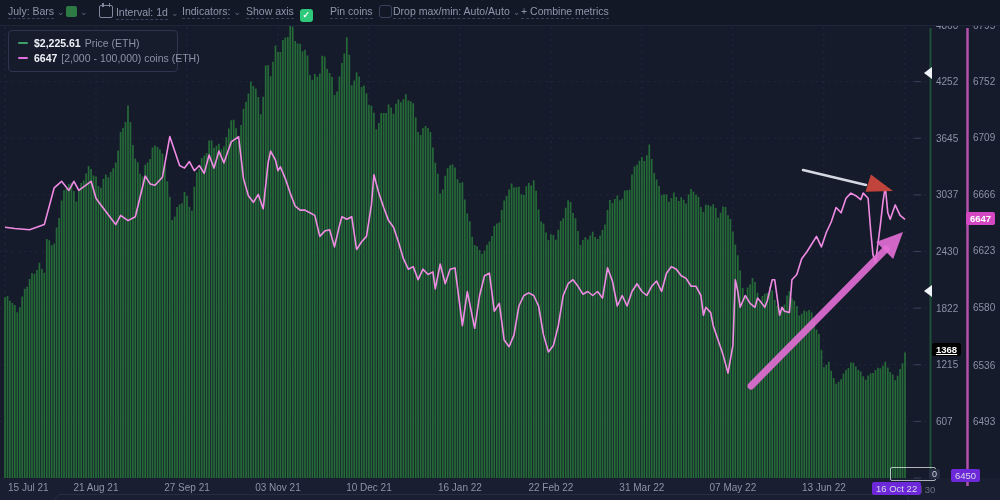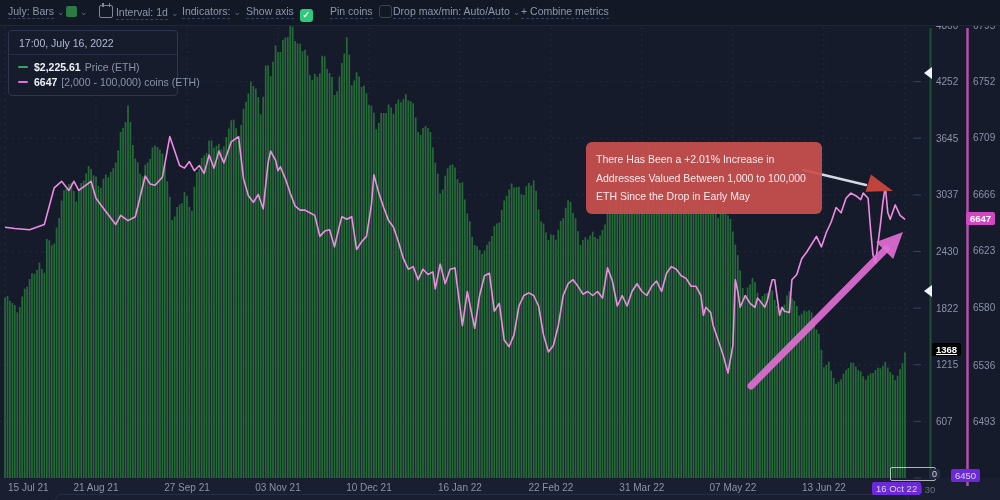--- a/index.html
+++ b/index.html
@@ -129,36 +129,34 @@
         <text x="641.8852459016393" y="466" fill="#8c93a6" font-size="10" text-anchor="middle">31 Mar 22</text>
         <text x="732.8688524590165" y="466" fill="#8c93a6" font-size="10" text-anchor="middle">07 May 22</text>
         <text x="823.8524590163935" y="466" fill="#8c93a6" font-size="10" text-anchor="middle">13 Jun 22</text>
         <line x1="803" y1="145" x2="866" y2="160" stroke="#d3d8e2" stroke-width="2.5" stroke-linecap="round"></line>
         <polygon points="893,166 865.5,166.8 870.9,149.6" fill="#c0433c"></polygon>
         <line x1="751" y1="361" x2="886" y2="224" stroke="#e46fd6" stroke-width="7" stroke-linecap="round" opacity="0.9"></line>
         <polygon points="903,207 893.2,233.9 876.1,217.1" fill="#e46fd6" opacity="0.9"></polygon>
       </svg>
 
     <div class="legend">
-      <div class="hd">17:00, July 16, 2022</div>
       <div class="rows">
         <div class="lrow">
           <span class="dash g"></span>
           <span class="lval">$2,225.61</span>
           <span class="llab">Price (ETH)</span>
         </div>
         <div class="lrow">
           <span class="dash p"></span>
           <span class="lval">6647</span>
           <span class="llab">[2,000 - 100,000) coins (ETH)</span>
         </div>
       </div>
     </div>
 
-    <div class="note">There Has Been a +2.01% Increase in Addresses Valued Between 1,000 to 100,000 ETH Since the Drop in Early May</div>
 
     <div class="badge green" style="left:932px;top:318px">1368</div>
     <div class="badge pink" style="left:966px;top:187px">6647</div>
     <div class="badge gray" style="left:951px;top:444px">6450</div>
     <div class="badge gray" style="left:872px;top:457px">16 Oct 22</div>
     <div class="chip0" style="left:929px;top:444px">0</div>
     <div class="clipdate" style="left:920px;top:459px">l 30</div>
 
     <div class="cross-box" style="left:890px;top:442px;width:44px;height:12px"></div>
     <div class="brush"></div>

